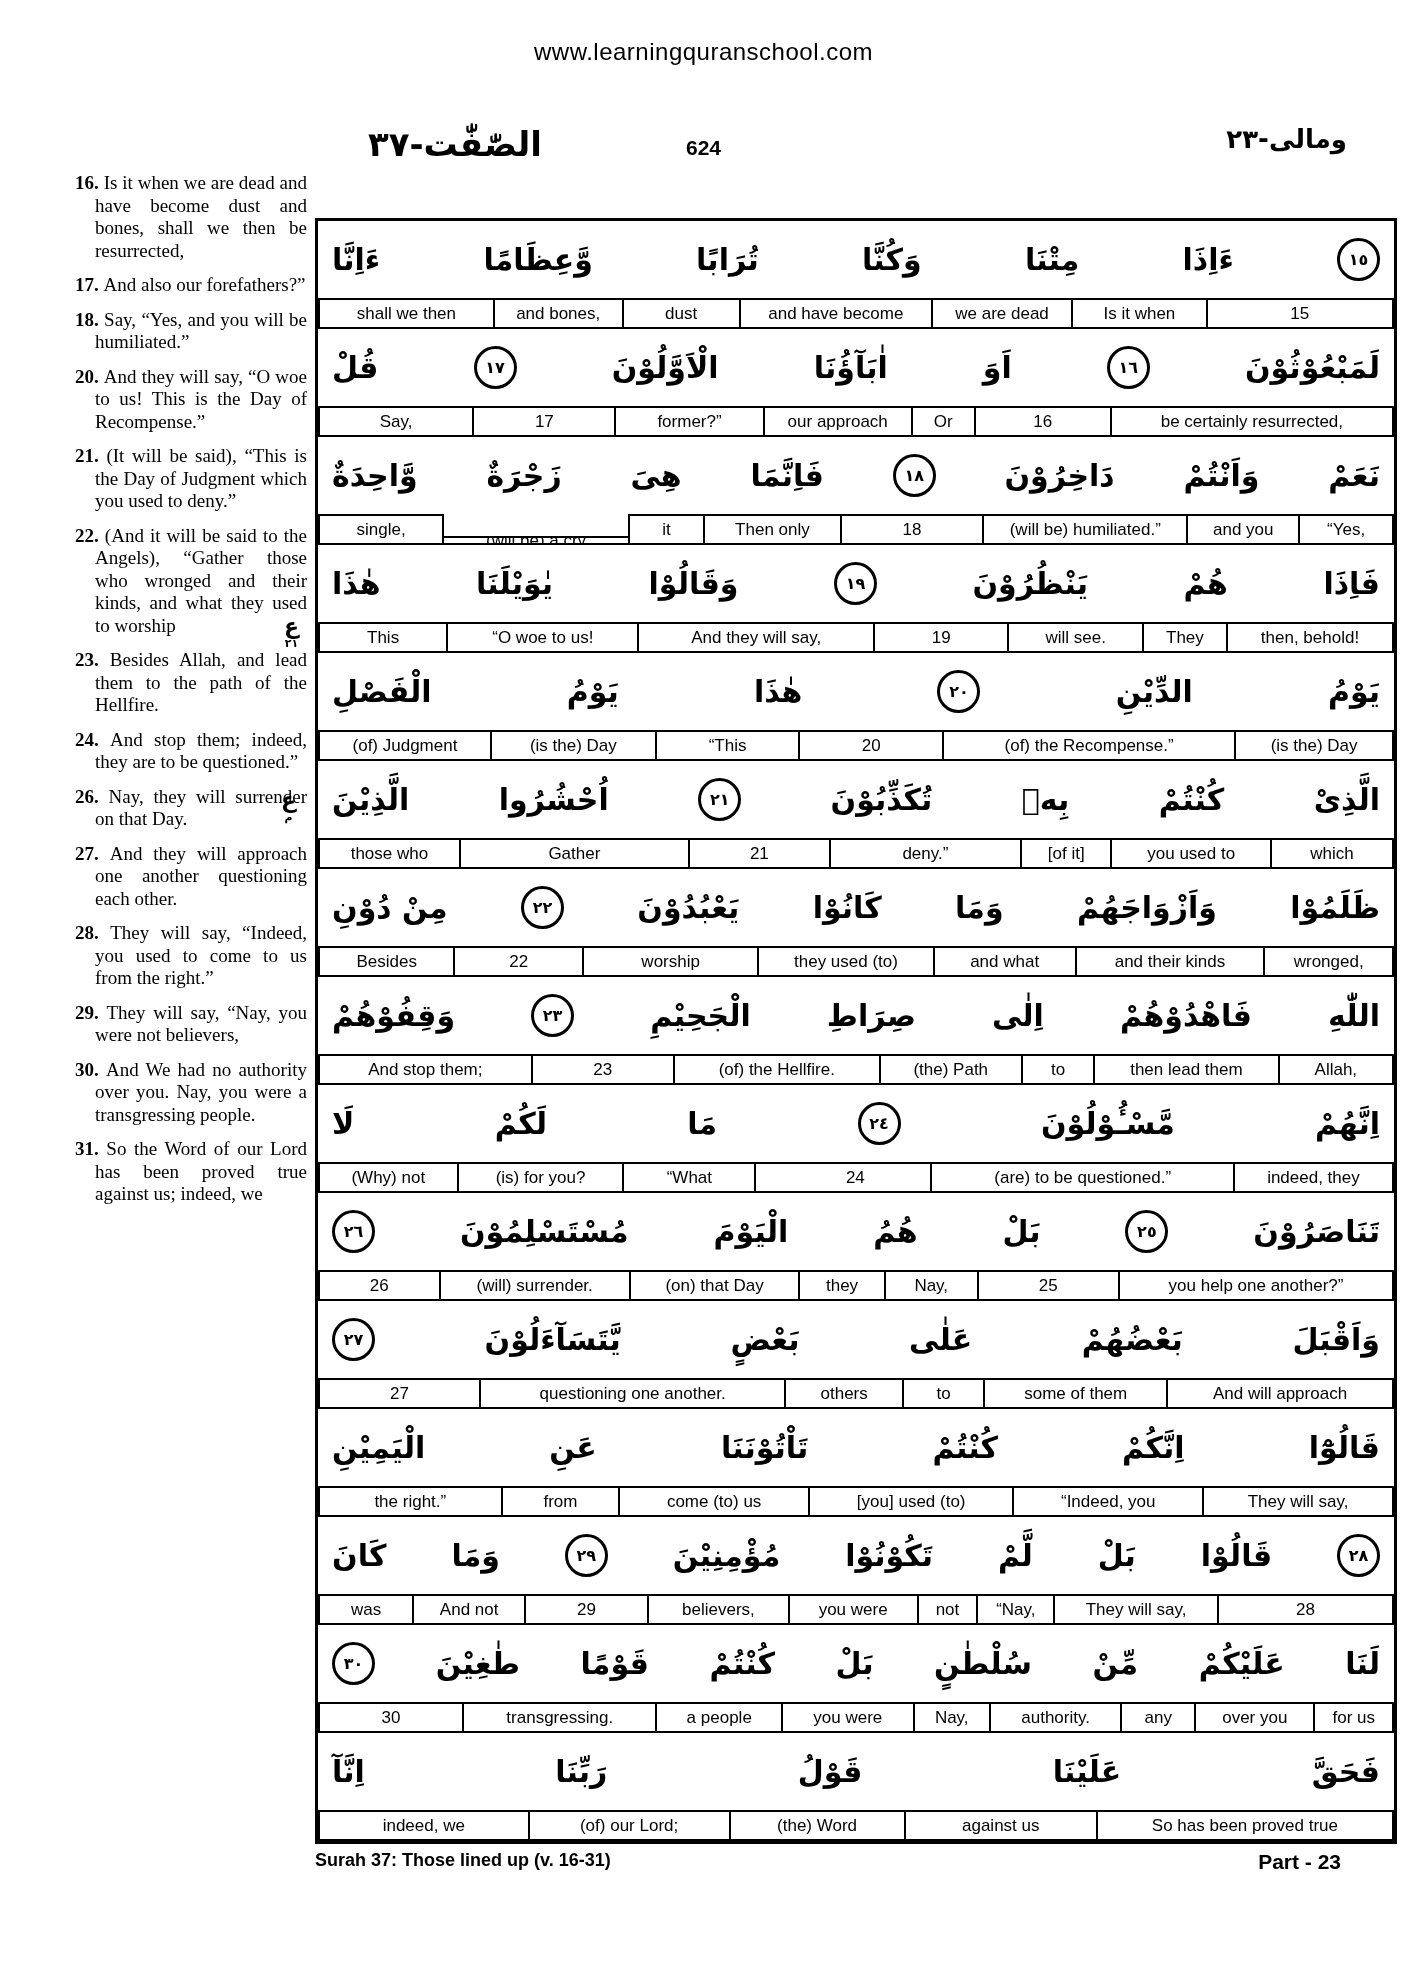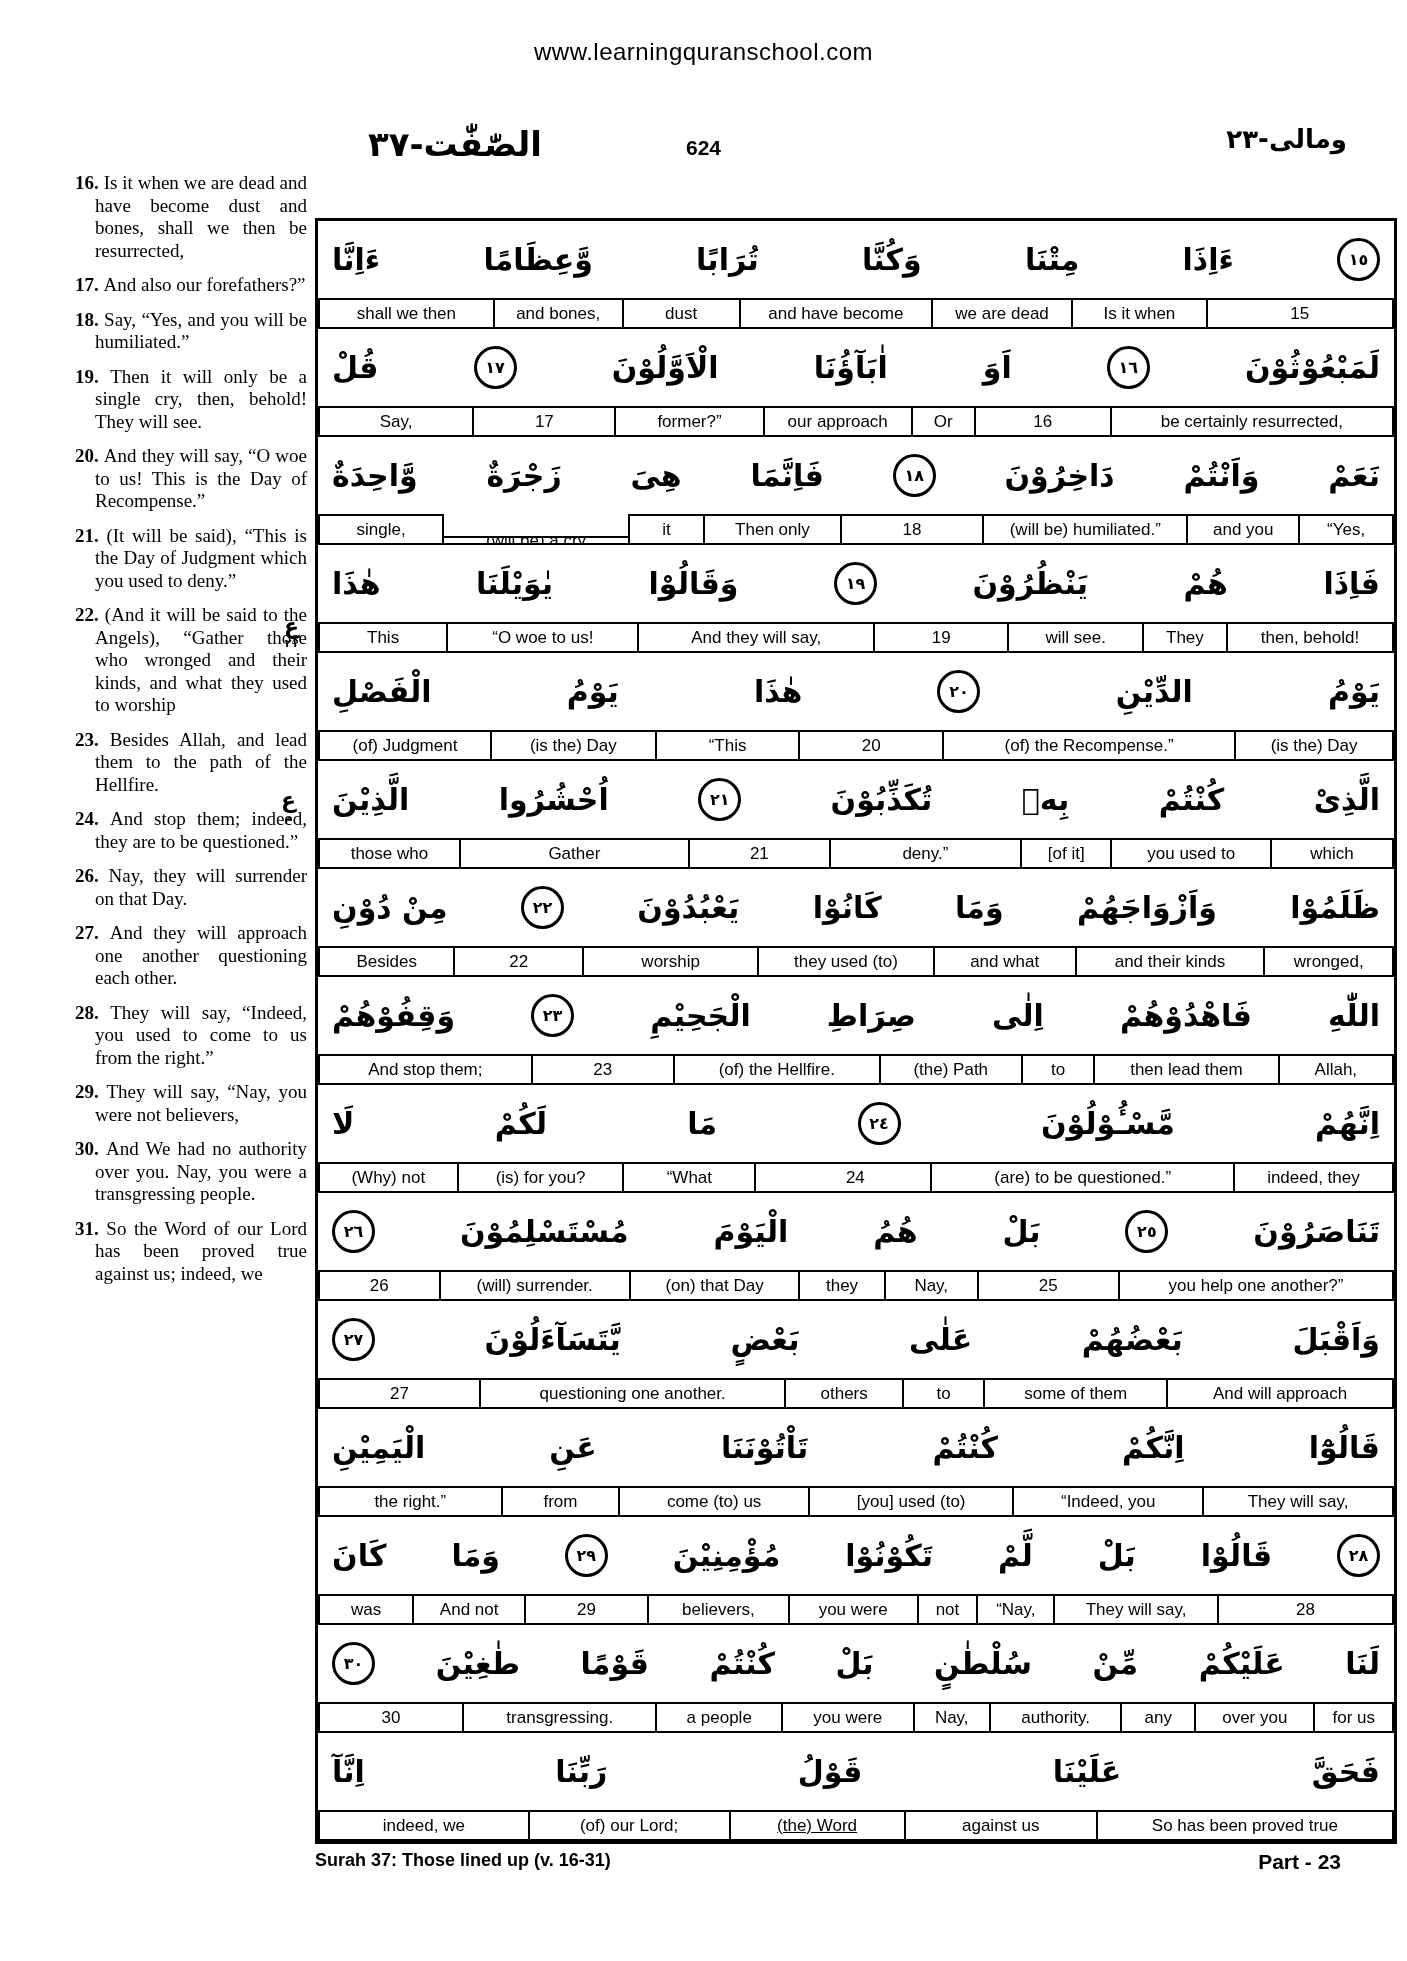--- a/index.html
+++ b/index.html
@@ -72,21 +72,20 @@
 <div class="url">www.learningquranschool.com</div>
 
 <div class="hdr-sura">الصّٰفّٰت-٣٧</div>
 <div class="hdr-page">624</div>
 <div class="hdr-juz">ومالى-٢٣</div>
 
 <div class="sidebar">
     <p class="verse"><span class="vnum">16. </span><span> Is it when we are dead and have become dust and bones, shall we then be resurrected,</span></p>
     <p class="verse"><span class="vnum">17. </span><span> And also our forefathers?”</span></p>
     <p class="verse"><span class="vnum">18. </span><span> Say, “Yes, and you will be humiliated.”</span></p>
-    <p class="verse"><span class="vnum">19. </span><span> Then it will only be a single cry, then, behold! They will see.</span></p>
     <p class="verse"><span class="vnum">20. </span><span> And they will say, “O woe to us! This is the Day of Recompense.”</span></p>
     <p class="verse"><span class="vnum">21. </span><span> (It will be said), “This is the Day of Judgment which you used to deny.”</span></p>
     <p class="verse"><span class="vnum">22. </span><span> (And it will be said to the Angels), “Gather those who wronged and their kinds, and what they used to worship</span></p>
     <p class="verse"><span class="vnum">23. </span><span> Besides Allah, and lead them to the path of the Hellfire.</span></p>
     <p class="verse"><span class="vnum">24. </span><span> And stop them; indeed, they are to be questioned.”</span></p>
     <p class="verse"><span class="vnum">26. </span><span> Nay, they will surrender on that Day.</span></p>
     <p class="verse"><span class="vnum">27. </span><span> And they will approach one another questioning each other.</span></p>
     <p class="verse"><span class="vnum">28. </span><span> They will say, “Indeed, you used to come to us from the right.”</span></p>
     <p class="verse"><span class="vnum">29. </span><span> They will say, “Nay, you were not believers,</span></p>
     <p class="verse"><span class="vnum">30. </span><span> And We had no authority over you. Nay, you were a transgressing people.</span></p>
@@ -380,21 +379,21 @@
       <div class="arabic">
         <span class="aword">فَحَقَّ</span>
         <span class="aword">عَلَيْنَا</span>
         <span class="aword">قَوْلُ</span>
         <span class="aword">رَبِّنَا</span>
         <span class="aword">اِنَّآ</span>
       </div>
       <div class="cells">
         <div class="cell" style="flex: 1.2 1 0px;">indeed, we</div>
         <div class="cell" style="flex: 1.15 1 0px;">(of) our Lord;</div>
-        <div class="cell" style="flex: 1 1 0px; text-decoration: underline;">(the) Word</div>
+        <div class="cell" style="flex: 1 1 0px;">(the) Word</div>
         <div class="cell" style="flex: 1.1 1 0px;">against us</div>
         <div class="cell" style="flex: 1.7 1 0px;">So has been proved true</div>
       </div>
     </div>
   </div>
 
 <div class="ruku" style="left:284px;top:616px;">
   <span>ع</span>
   <small>٢١</small>
 </div>

